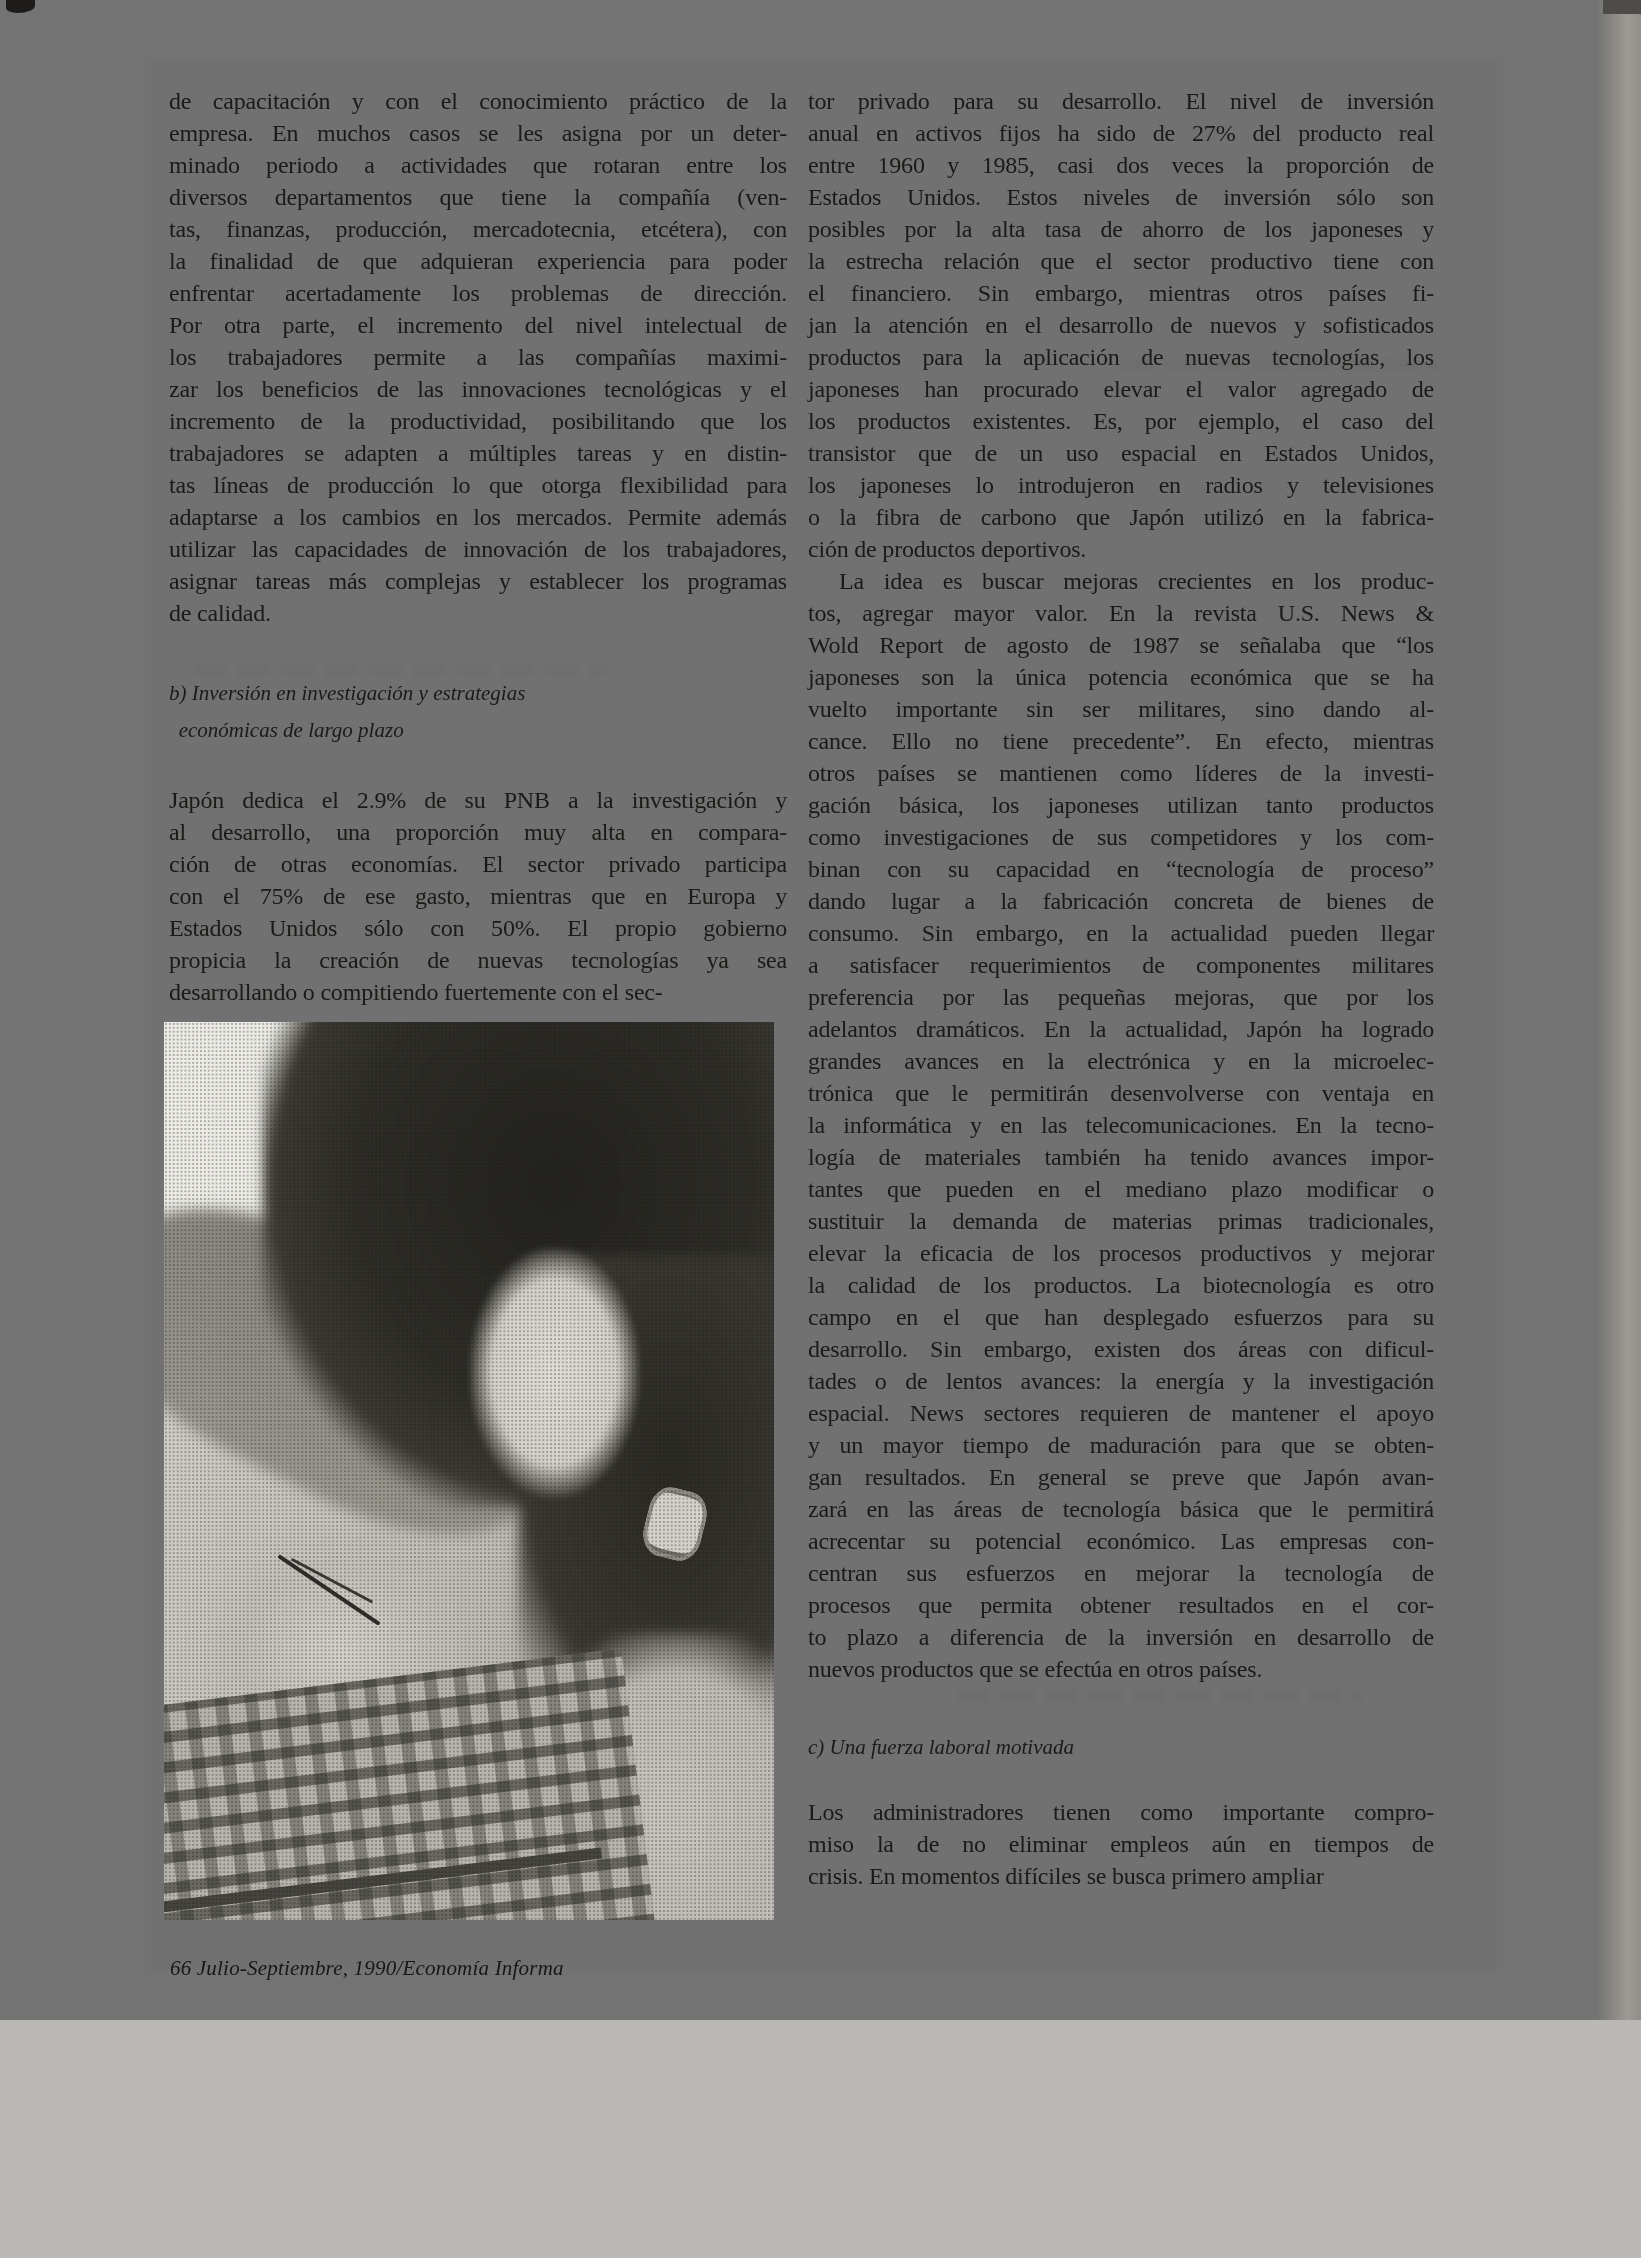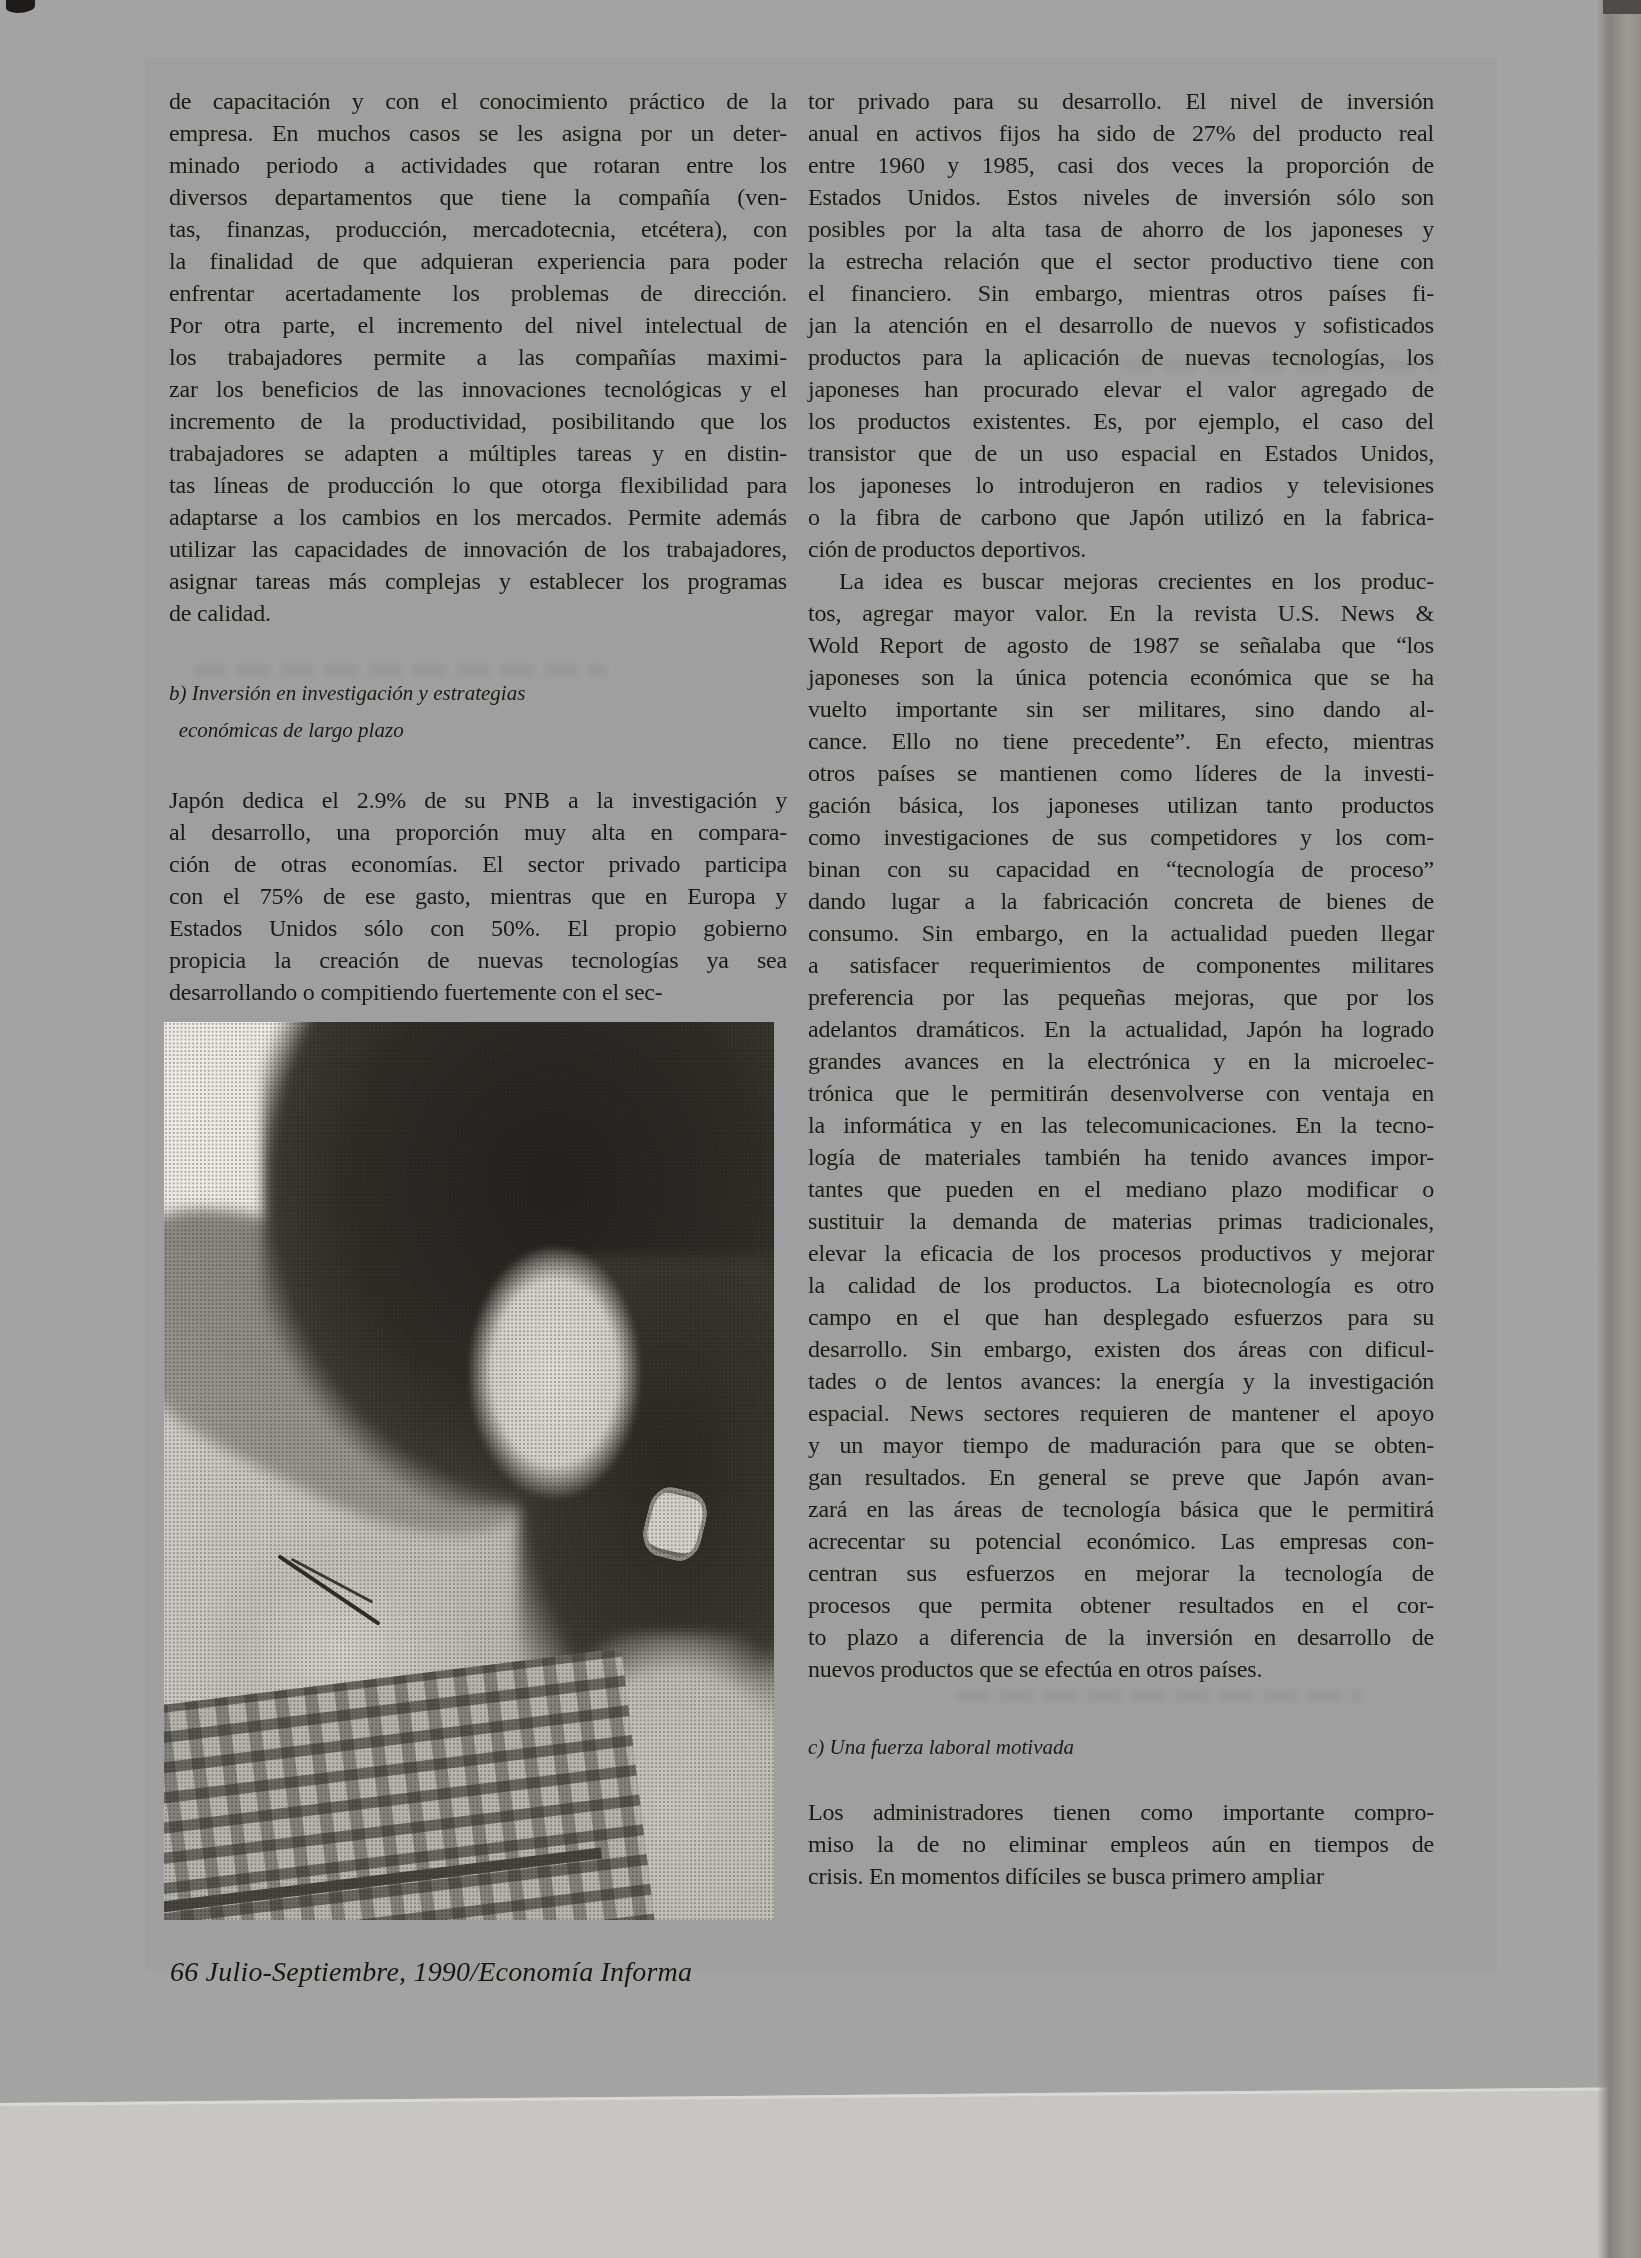--- a/index.html
+++ b/index.html
@@ -2,22 +2,22 @@
 <html><head>
 <meta charset="utf-8">
 <style>
   html,body{margin:0;padding:0;}
   body{
     width:1641px;height:2258px;
     font-family:"Liberation Serif","DejaVu Serif",serif;
     background:#b9b8b4;
   }
   .page{
-    position:relative;width:1641px;height:2258px;
-    background:#a3a3a3;
+    position:relative;width:1641px;height:2020px;
+    background:#737373;
     overflow:hidden;
   }
   
   .page::before{
     content:"";position:absolute;left:145px;top:58px;width:1352px;height:1912px;
     background:rgba(60,60,55,0.03);pointer-events:none;
   }
 
   
   .col{position:absolute;top:85px;color:#1b1a17;}
@@ -39,21 +39,21 @@
     font-size:21px;line-height:37px;
     text-align-last:left;letter-spacing:0;
   }
   .heading .line:nth-child(2){padding-left:9.7px;}
   .col-left .heading{margin-top:46px;margin-bottom:35px;}
   .col-right .heading{margin-top:44px;margin-bottom:30px;}
 
   
   .footer{
     position:absolute;left:170px;top:1956px;
-    font-style:italic;font-size:28px;color:#181714;
+    font-style:italic;font-size:21px;color:#181714;
     letter-spacing:0.2px;
   }
 
   
   .photo{
     position:absolute;left:164px;top:1022px;width:610px;height:898px;
     background:linear-gradient(115deg,#d9d7d2 0%,#c9c7c1 30%,#bdbbb5 62%,#c8c6c0 100%);
     overflow:hidden;
   }
   .photo > div{position:absolute;}

